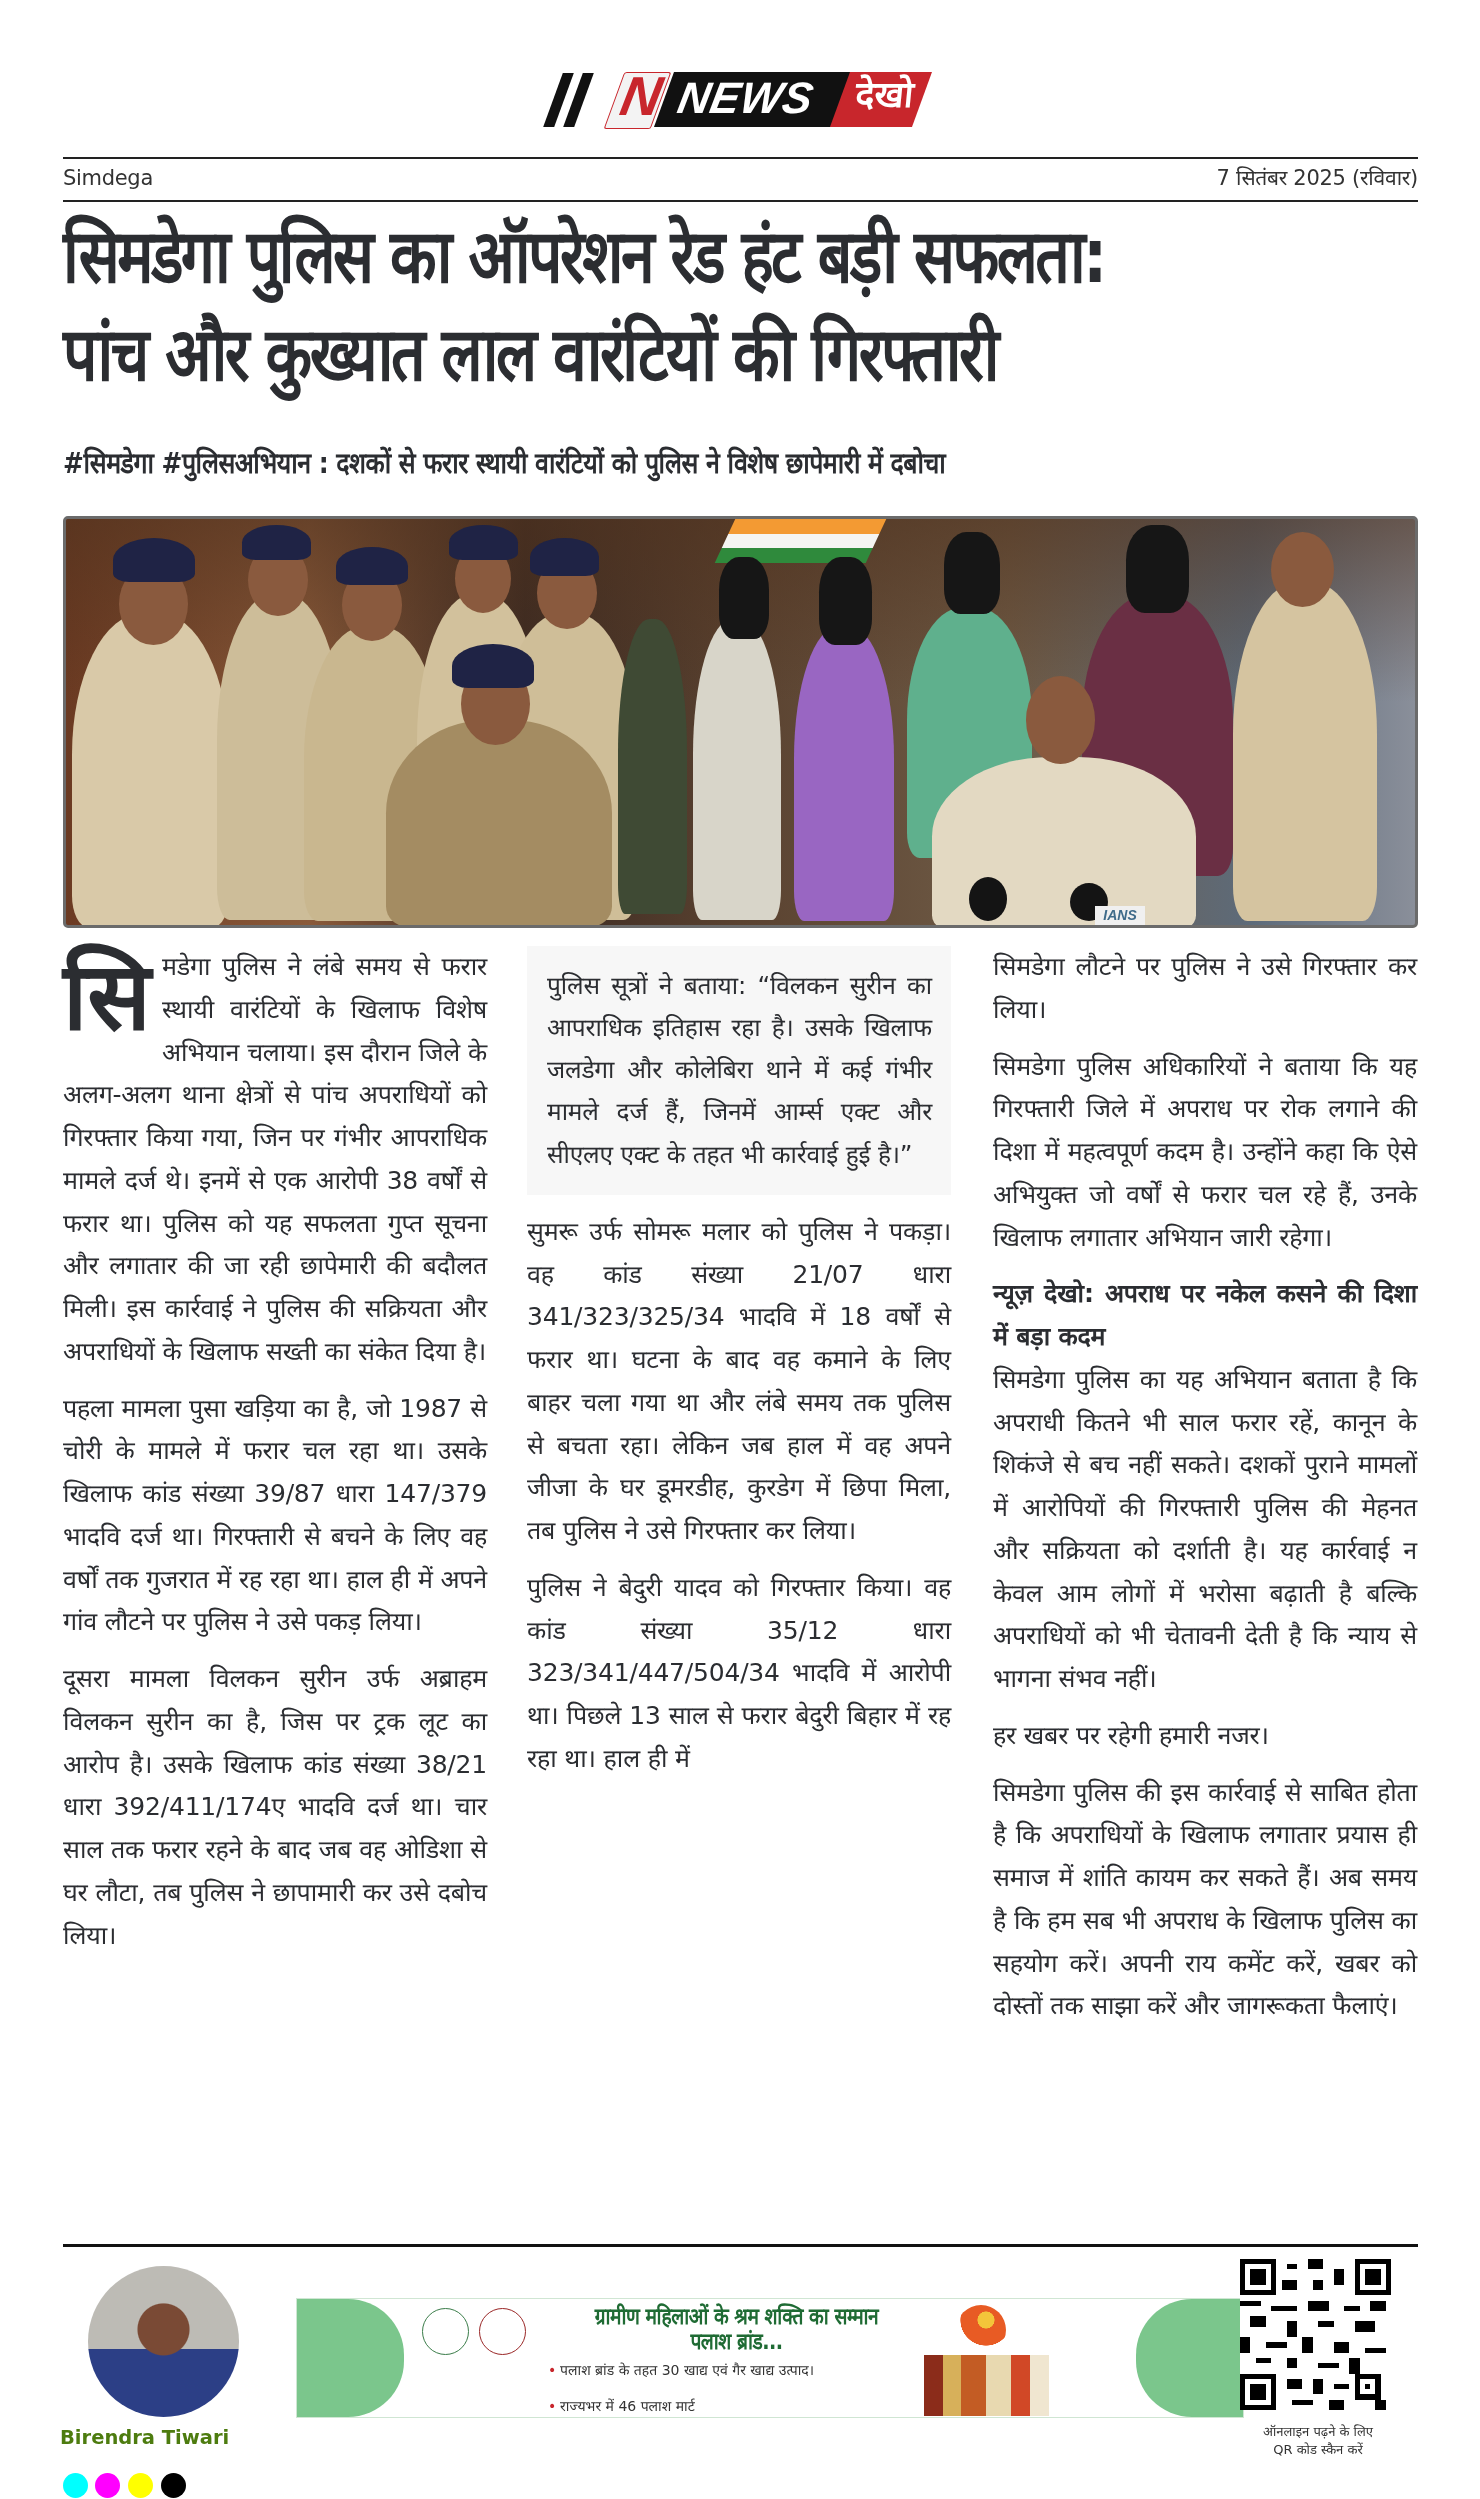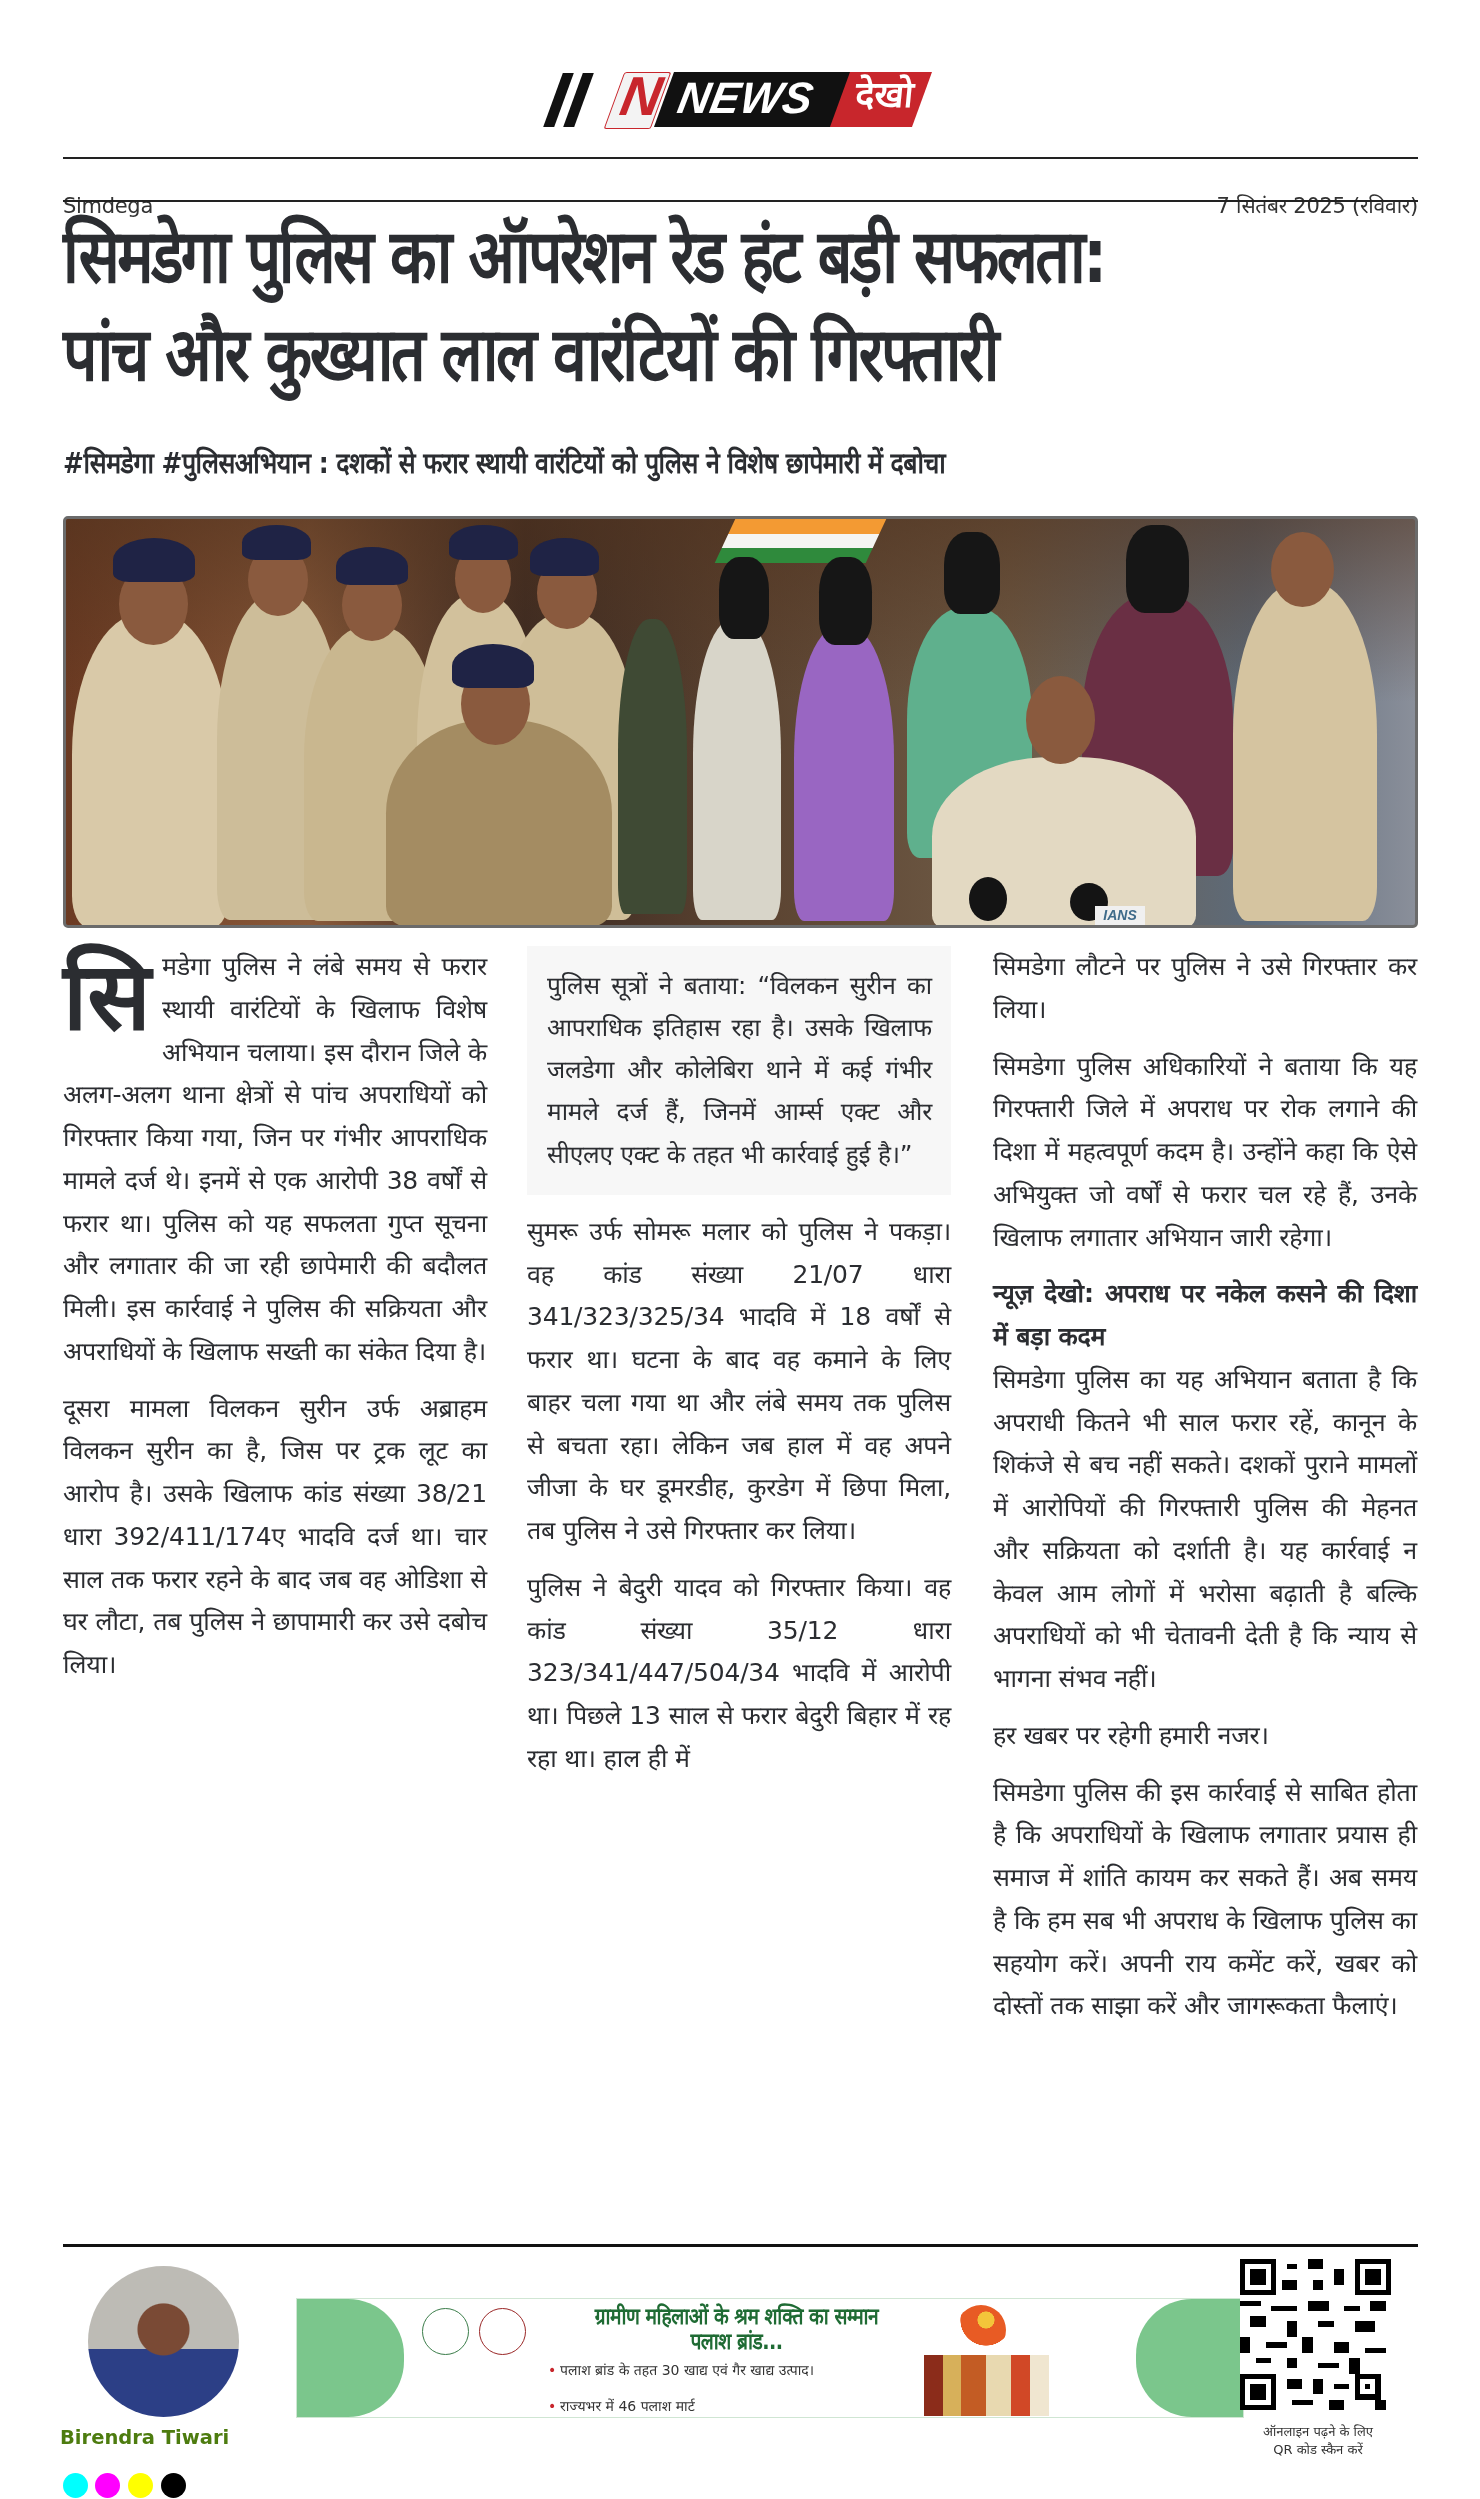--- a/index.html
+++ b/index.html
@@ -12,21 +12,21 @@
   .logo .stripe { position:absolute; top:3.8px; width:11.3px; height:54px; background:#111; transform:skewX(-20deg); }
   .logo .nbox { position:absolute; left:69px; top:2.5px; width:45px; height:55px; border:1.9px solid #c8262c; background:#f3f3f3; transform:skewX(-20deg); border-radius:2.5px; }
   .logo .nbox span { position:absolute; left:5px; top:-3.8px; font:italic bold 55px/1 "Liberation Sans", sans-serif; color:#c8262c; transform:skewX(10deg); }
   .logo .black { position:absolute; left:119px; top:2.5px; width:182px; height:55px; background:#111; transform:skewX(-20deg); }
   .logo .black span { position:absolute; left:14px; top:3.8px; font:italic bold 44px/1 "Liberation Sans", sans-serif; color:#fff; letter-spacing:0.6px; transform:skewX(10deg); }
   .logo .red { position:absolute; left:295px; top:2.5px; width:82px; height:55px; background:#c8262c; transform:skewX(-20deg); }
   .logo .red span { position:absolute; left:14px; top:5px; font:bold 36px/1 "DejaVu Sans", sans-serif; color:#fff; transform:skewX(15deg); }
 
   .rule { left:63px; width:1355px; height:1.9px; background:#222; }
   .dateline { top:162px; left:63px; width:1355px; height:33px; display:flex; justify-content:space-between; align-items:center;
-              font:400 21px/1 "DejaVu Sans", sans-serif; color:#333; letter-spacing:-0.3px;margin-top:28px; }
+              font:400 21px/1 "DejaVu Sans", sans-serif; color:#333; letter-spacing:-0.3px; }
 
   .headline { left:63px; top:207px; width:1355px; font:bold 74px/1.33 "DejaVu Sans", sans-serif; color:#2b2d31;
               letter-spacing:-3.1px; transform:scaleX(0.82); transform-origin:left top; white-space:nowrap; }
   .subhead { left:63px; top:445px; width:1355px; font:bold 29px/1.3 "DejaVu Sans", sans-serif; color:#2b2d31;
              transform:scaleX(0.86); transform-origin:left top; white-space:nowrap; letter-spacing:-0.6px; }
 
   
   .photo { left:63px; top:516px; width:1355px; height:412px; border:3.1px solid #6b6b6b; border-radius:5px; overflow:hidden; box-sizing:border-box;
            background:linear-gradient(90deg,#6b3a22 0%,#8a5a3a 18%,#3b2a22 34%,#5a4230 50%,#6f5b46 70%,#5d6b7a 88%,#8a8f9a 100%); }
   .photo .wall { position:absolute; left:0; top:0; width:100%; height:45%; background:linear-gradient(180deg,rgba(80,50,30,.6),rgba(0,0,0,0)); }
@@ -143,20 +143,21 @@
   <div class="head" style="left:960px;top:157px;width:69px;height:88px"></div>
   <div class="mic" style="left:903px;top:358px;width:38px;height:44px"></div>
   <div class="mic" style="left:1004px;top:364px;width:38px;height:38px"></div>
   <div class="ians">IANS</div>
 </div>
 
 <div class="col col1">
   <p>
     <span class="dropcap">सि</span><span>मडेगा पुलिस ने लंबे समय से फरार स्थायी वारंटियों के खिलाफ विशेष अभियान चलाया। इस दौरान जिले के अलग-अलग थाना क्षेत्रों से पांच अपराधियों को गिरफ्तार किया गया, जिन पर गंभीर आपराधिक मामले दर्ज थे। इनमें से एक आरोपी 38 वर्षों से फरार था। पुलिस को यह सफलता गुप्त सूचना और लगातार की जा रही छापेमारी की बदौलत मिली। इस कार्रवाई ने पुलिस की सक्रियता और अपराधियों के खिलाफ सख्ती का संकेत दिया है।</span>
   </p>
+  <p>पहला मामला पुसा खड़िया का है, जो 1987 से चोरी के मामले में फरार चल रहा था। उसके खिलाफ कांड संख्या 39/87 धारा 147/379 भादवि दर्ज था। गिरफ्तारी से बचने के लिए वह वर्षों तक गुजरात में रह रहा था। हाल ही में अपने गांव लौटने पर पुलिस ने उसे पकड़ लिया।</p>
   <p>दूसरा मामला विलकन सुरीन उर्फ अब्राहम विलकन सुरीन का है, जिस पर ट्रक लूट का आरोप है। उसके खिलाफ कांड संख्या 38/21 धारा 392/411/174ए भादवि दर्ज था। चार साल तक फरार रहने के बाद जब वह ओडिशा से घर लौटा, तब पुलिस ने छापामारी कर उसे दबोच लिया।</p>
 </div>
 
 <div class="col col2">
   <div class="quote">पुलिस सूत्रों ने बताया: “विलकन सुरीन का आपराधिक इतिहास रहा है। उसके खिलाफ जलडेगा और कोलेबिरा थाने में कई गंभीर मामले दर्ज हैं, जिनमें आर्म्स एक्ट और सीएलए एक्ट के तहत भी कार्रवाई हुई है।”</div>
   <p>सुमरू उर्फ सोमरू मलार को पुलिस ने पकड़ा। वह कांड संख्या 21/07 धारा 341/323/325/34 भादवि में 18 वर्षों से फरार था। घटना के बाद वह कमाने के लिए बाहर चला गया था और लंबे समय तक पुलिस से बचता रहा। लेकिन जब हाल में वह अपने जीजा के घर डूमरडीह, कुरडेग में छिपा मिला, तब पुलिस ने उसे गिरफ्तार कर लिया।</p>
   <p>पुलिस ने बेदुरी यादव को गिरफ्तार किया। वह कांड संख्या 35/12 धारा 323/341/447/504/34 भादवि में आरोपी था। पिछले 13 साल से फरार बेदुरी बिहार में रह रहा था। हाल ही में</p>
 </div>
 
 <div class="col col3">

